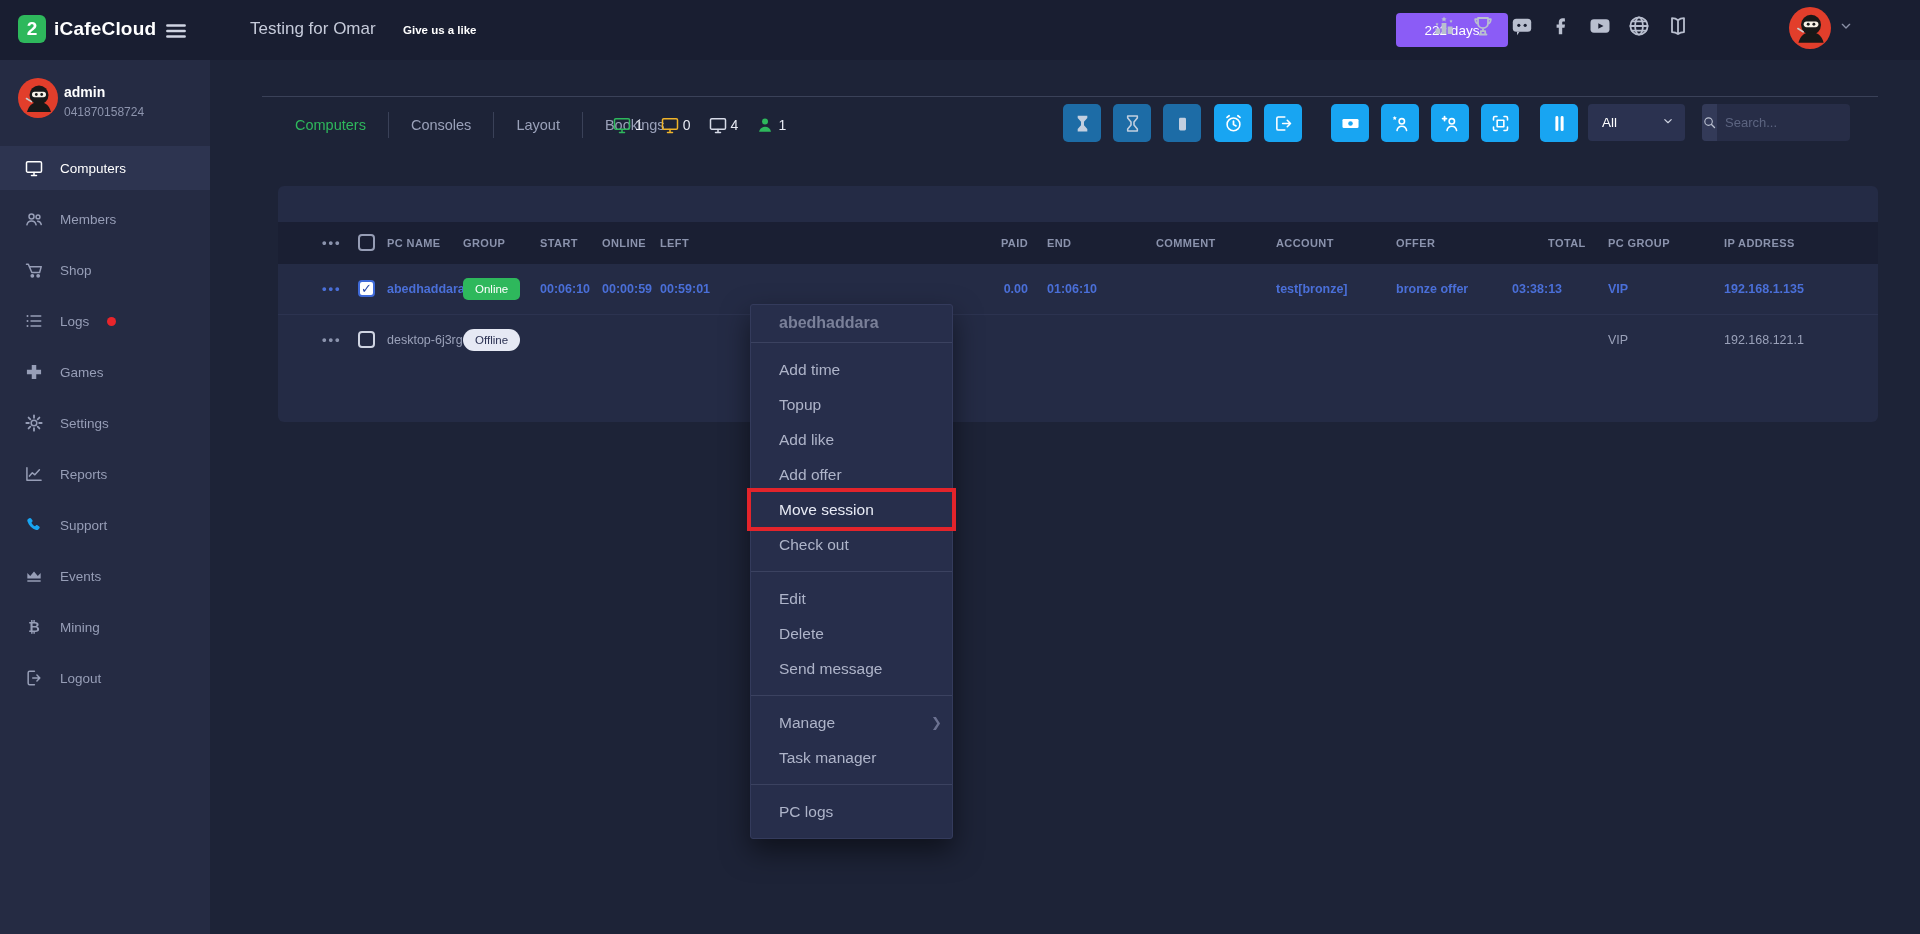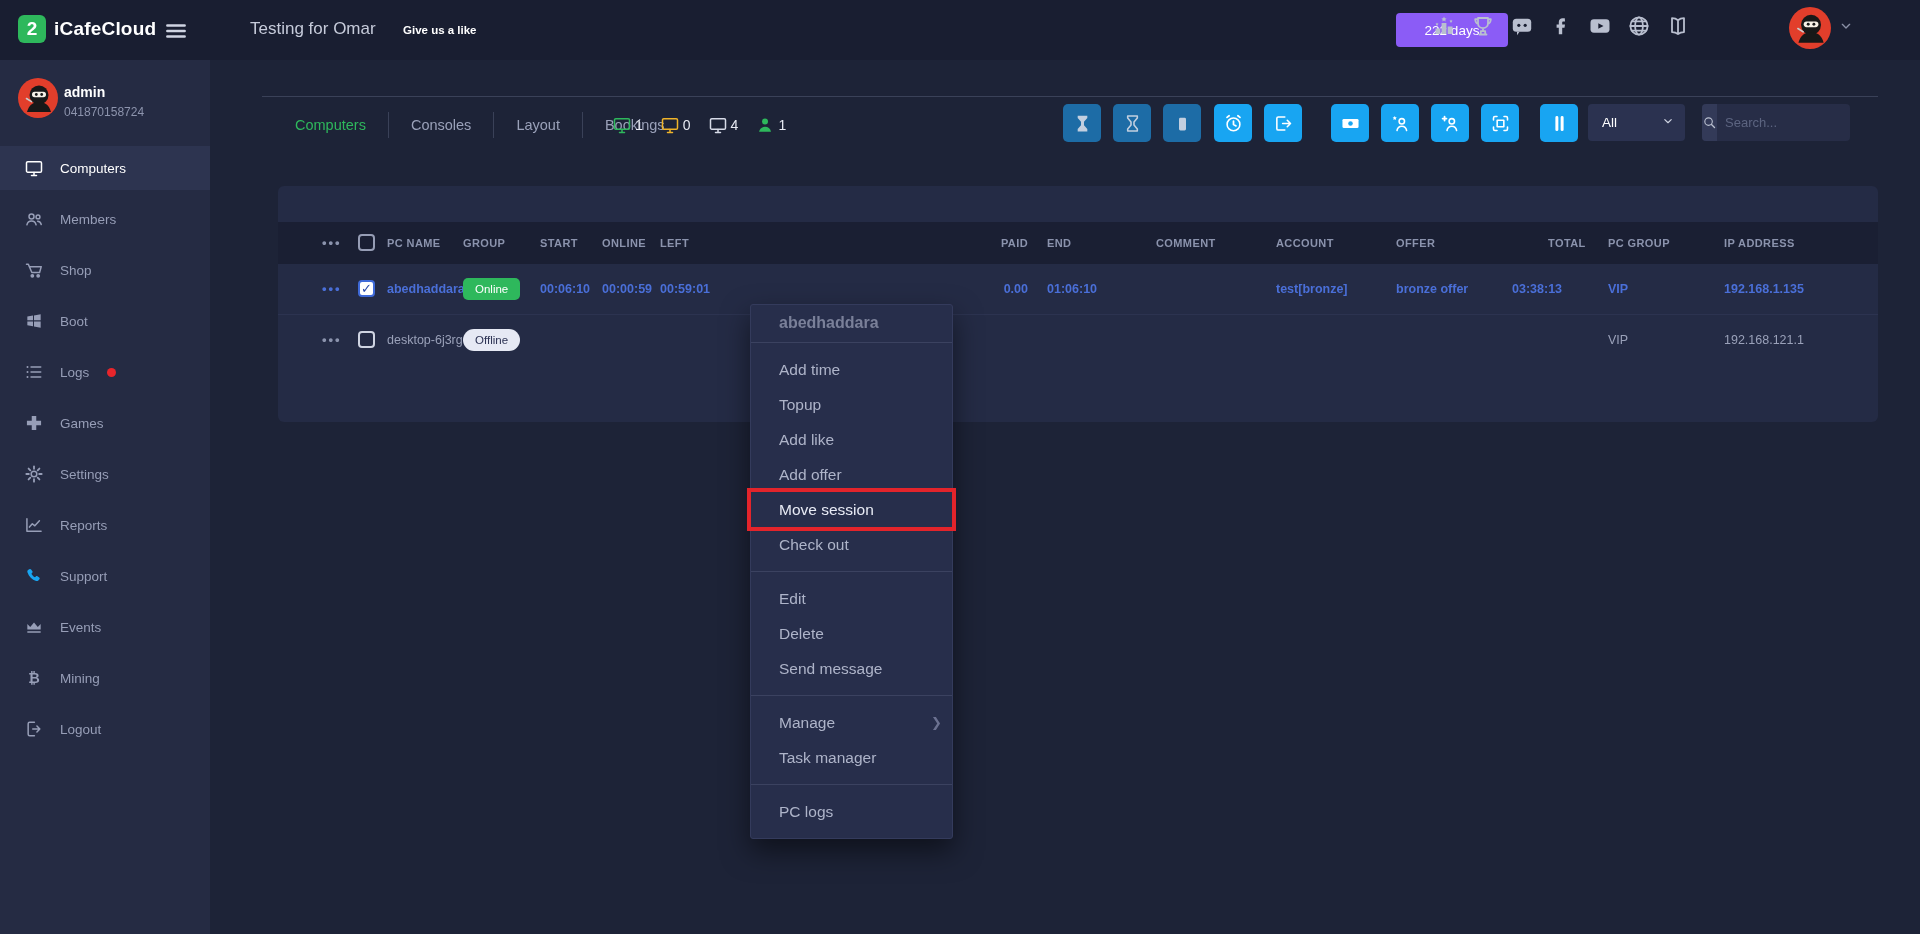--- a/index.html
+++ b/index.html
@@ -172,26 +172,20 @@
             </svg></span>
           <span>Members</span>
         </div>
         <div class="side-item">
           <span class="icon"><svg viewBox="0 0 24 24" width="100%" height="100%" fill="none" stroke="currentColor" stroke-width="1.8" stroke-linecap="round" stroke-linejoin="round">
               <path d="M3 5h2.2L9.4 15h9.3l2-7H6.2"></path>
               <circle cx="10" cy="19" r="1.4" fill="currentColor"></circle>
               <circle cx="17" cy="19" r="1.4" fill="currentColor"></circle>
             </svg></span>
           <span>Shop</span>
-        </div>
-        <div class="side-item">
-          <span class="icon"><svg viewBox="0 0 24 24" width="100%" height="100%" fill="currentColor" stroke="none" stroke-width="1.8" stroke-linecap="round" stroke-linejoin="round">
-              <path d="M4 6.6 10.8 5.5v5.7H4zM12 5.3 20 4v7.2h-8zM4 12.6h6.8v5.7L4 17.2zM12 12.6h8V20l-8-1.3z"></path>
-            </svg></span>
-          <span>Boot</span>
         </div>
         <div class="side-item">
           <span class="icon"><svg viewBox="0 0 24 24" width="100%" height="100%" fill="none" stroke="currentColor" stroke-width="1.8" stroke-linecap="round" stroke-linejoin="round">
               <path d="M8.5 6h11.5M8.5 12h11.5M8.5 18h11.5" stroke-width="2"></path>
               <circle cx="4.2" cy="6" r="1.2" fill="currentColor" stroke="none"></circle>
               <circle cx="4.2" cy="12" r="1.2" fill="currentColor" stroke="none"></circle>
               <circle cx="4.2" cy="18" r="1.2" fill="currentColor" stroke="none"></circle>
             </svg></span>
           <span>Logs</span>
           <span class="dot"></span>

